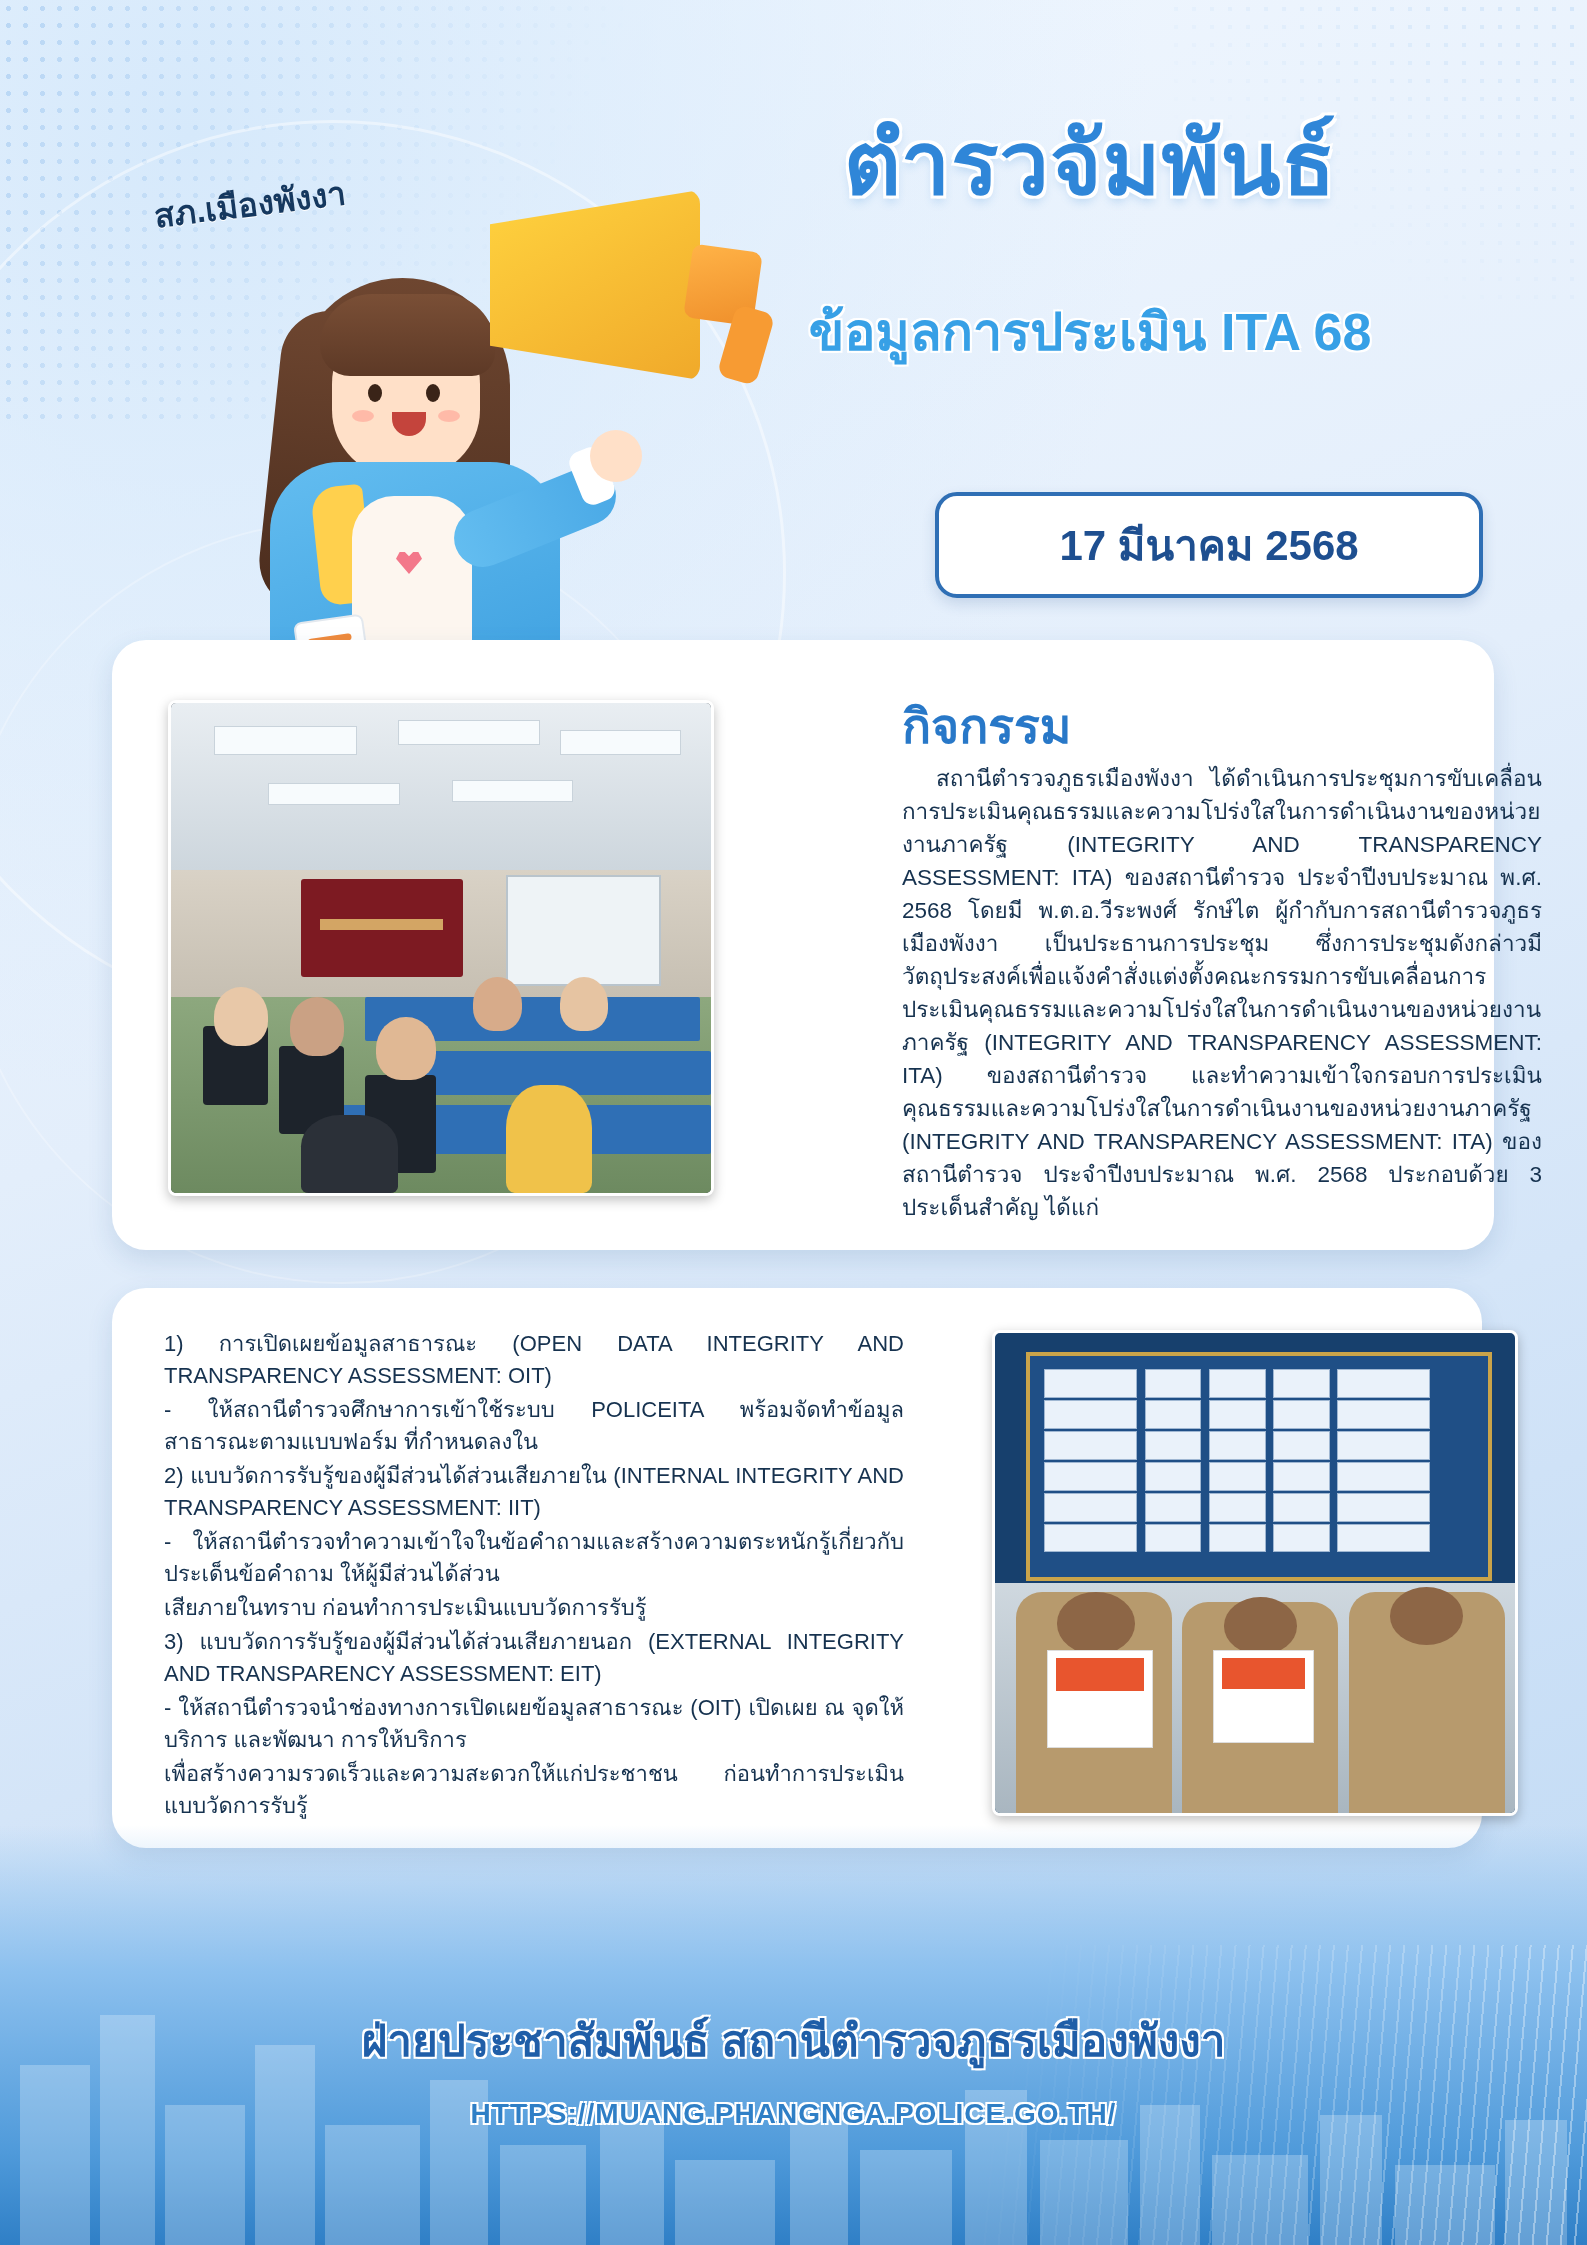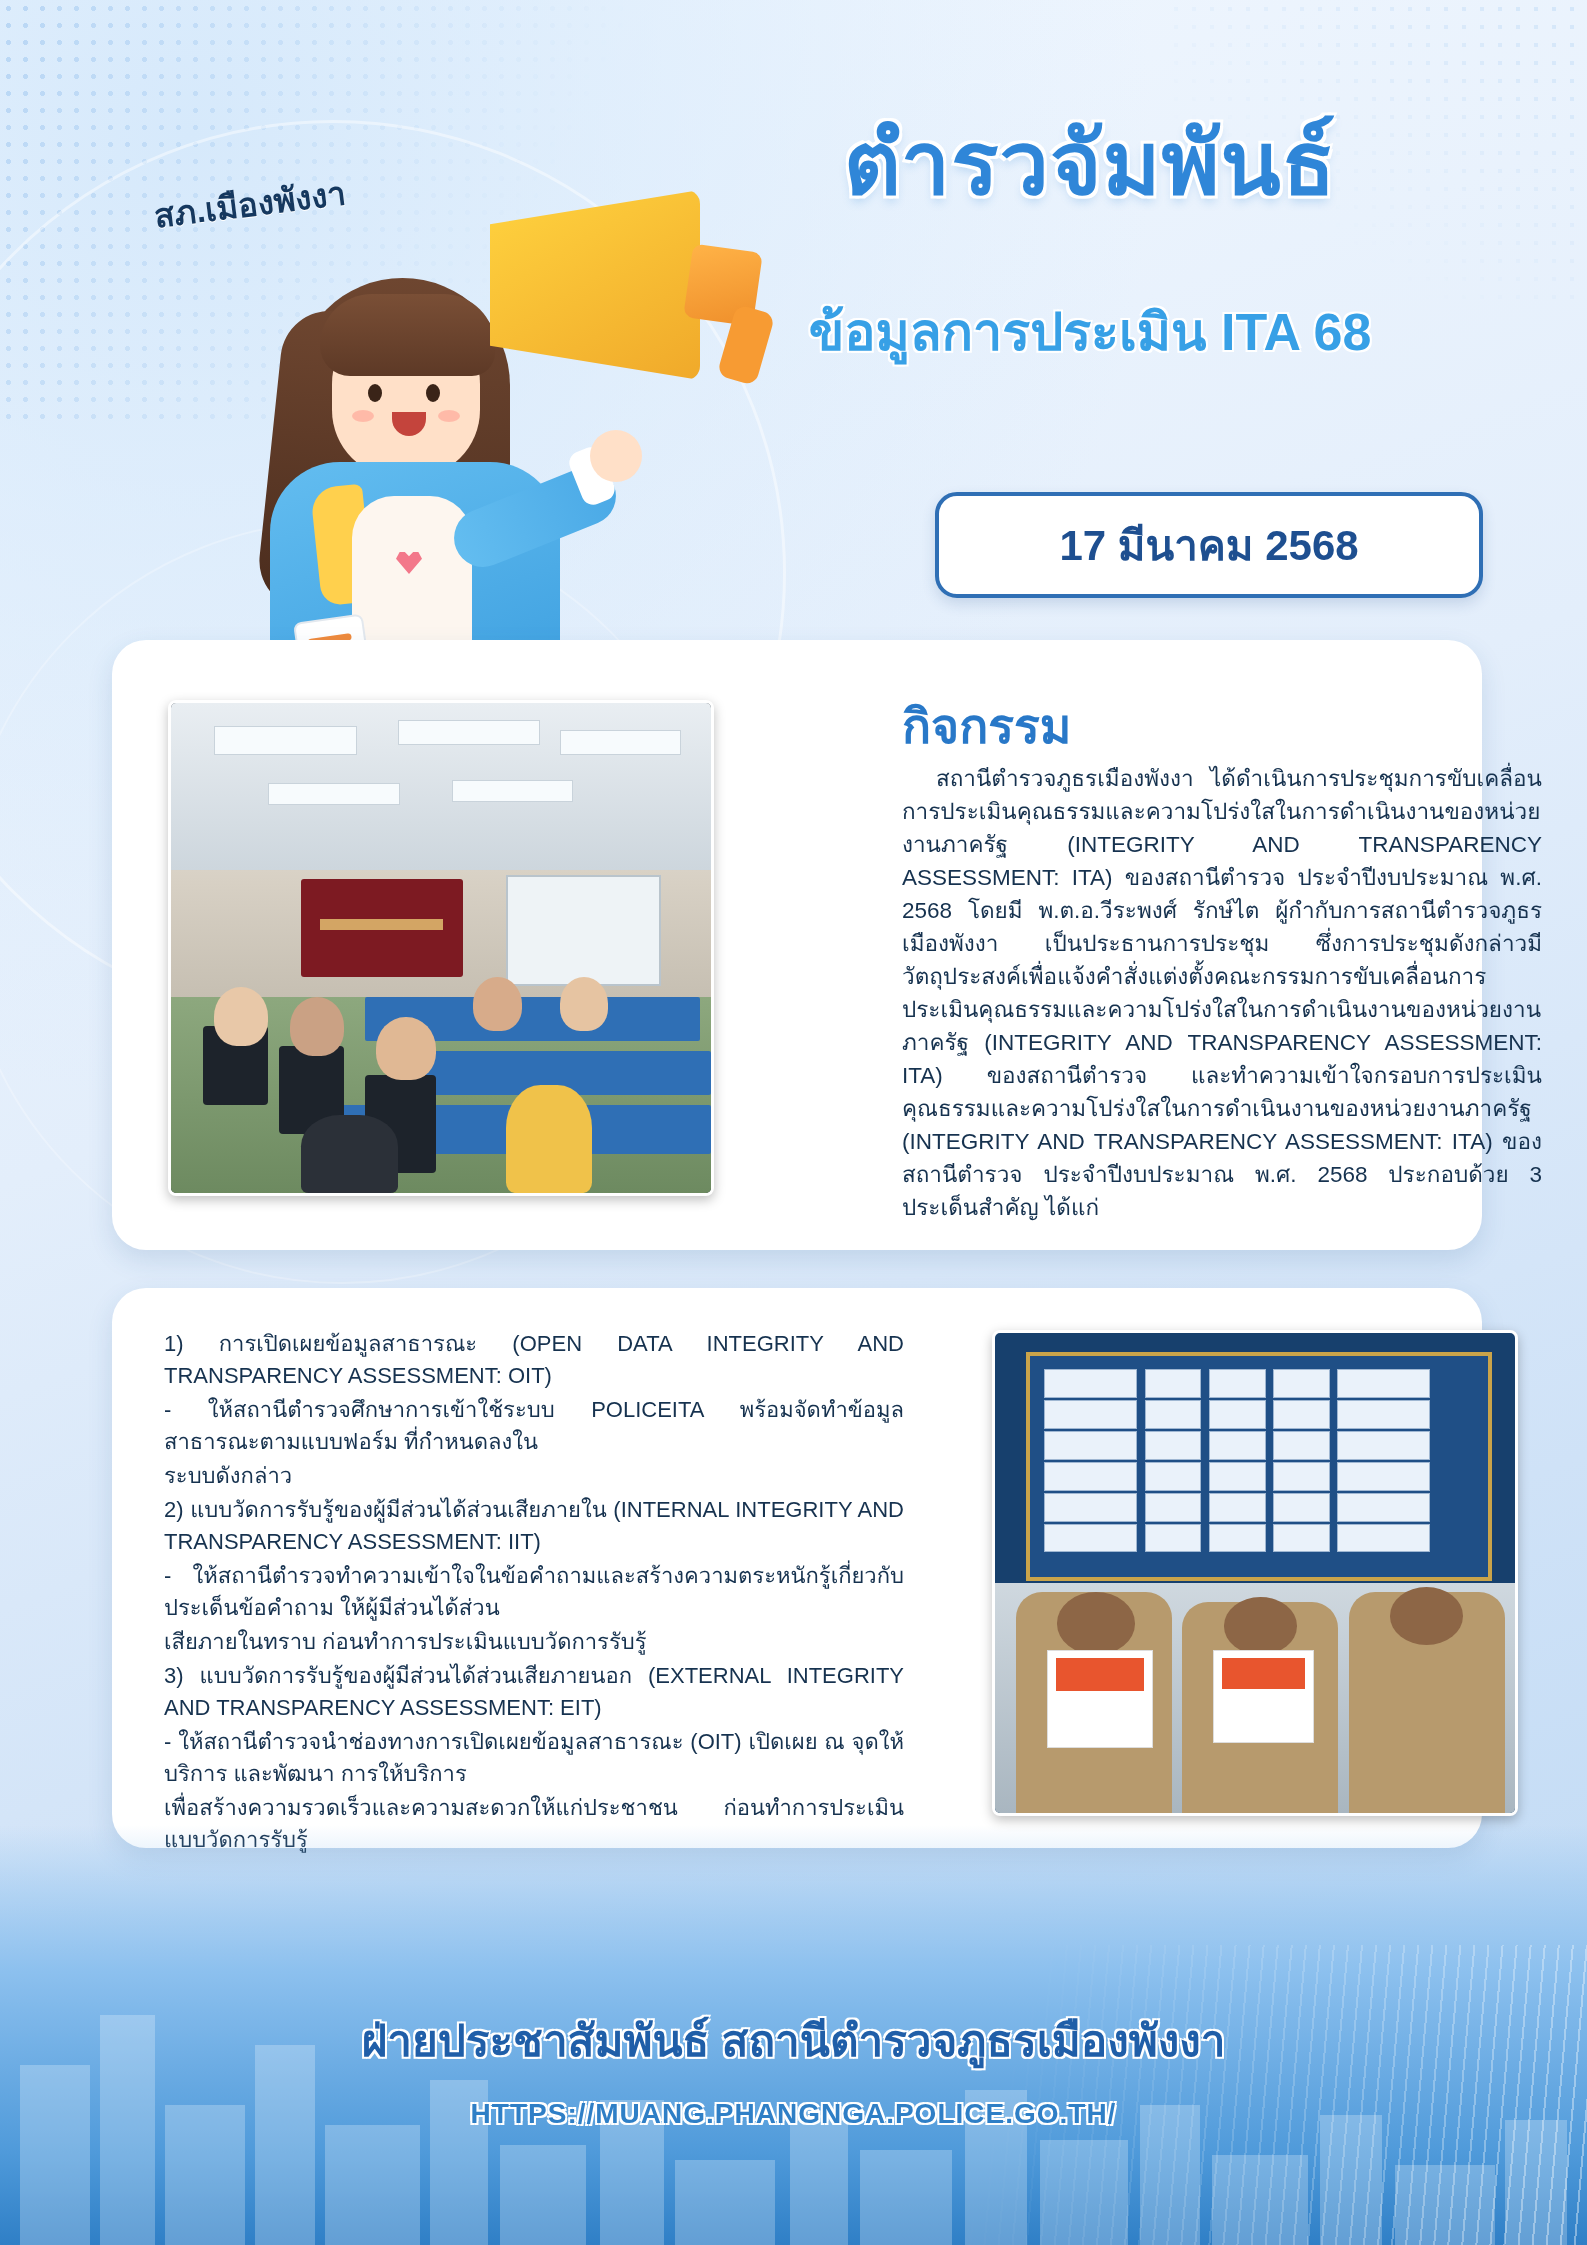--- a/index.html
+++ b/index.html
@@ -200,21 +200,21 @@
   .mg-handle{
     position:absolute;left:236px;top:118px;width:40px;height:74px;
     background:#f79b33;border-radius:12px;transform:rotate(16deg);
   }
 
   
   .card{
     position:absolute;background:#ffffff;border-radius:34px;
     box-shadow:0 10px 26px rgba(33,82,140,.14);
   }
-  .card-activity{left:112px;top:640px;width:1370px;height:610px;}
+  .card-activity{left:112px;top:640px;width:1370px;height:610px;padding-left:12px;}
   .activity-photo{
     position:absolute;left:56px;top:60px;width:540px;height:490px;
     border-radius:8px;overflow:hidden;border:3px solid #fff;
     box-shadow:0 4px 12px rgba(0,0,0,.25);
     background:#2c3742;
   }
   .activity-title{
     position:absolute;left:790px;top:48px;font-size:48px;font-weight:bold;color:#2878c8;
   }
   .activity-text{
@@ -348,21 +348,20 @@
     <div class="activity-title">กิจกรรม</div>
     <div class="activity-text">
       <span class="indent"></span><span>สถานีตำรวจภูธรเมืองพังงา ได้ดำเนินการประชุมการขับเคลื่อนการประเมินคุณธรรมและความโปร่งใสในการดำเนินงานของหน่วยงานภาครัฐ (INTEGRITY AND TRANSPARENCY ASSESSMENT: ITA) ของสถานีตำรวจ ประจำปีงบประมาณ พ.ศ. 2568 โดยมี พ.ต.อ.วีระพงศ์ รักษ์ไต ผู้กำกับการสถานีตำรวจภูธรเมืองพังงา เป็นประธานการประชุม ซึ่งการประชุมดังกล่าวมีวัตถุประสงค์เพื่อแจ้งคำสั่งแต่งตั้งคณะกรรมการขับเคลื่อนการประเมินคุณธรรมและความโปร่งใสในการดำเนินงานของหน่วยงานภาครัฐ (INTEGRITY AND TRANSPARENCY ASSESSMENT: ITA) ของสถานีตำรวจ และทำความเข้าใจกรอบการประเมินคุณธรรมและความโปร่งใสในการดำเนินงานของหน่วยงานภาครัฐ (INTEGRITY AND TRANSPARENCY ASSESSMENT: ITA) ของสถานีตำรวจ ประจำปีงบประมาณ พ.ศ. 2568 ประกอบด้วย 3 ประเด็นสำคัญ ได้แก่</span>
     </div>
   </div>
 
   <div class="card card-details">
     <div class="details-text">
       <p>1) การเปิดเผยข้อมูลสาธารณะ (OPEN DATA INTEGRITY AND TRANSPARENCY ASSESSMENT: OIT)</p>
       <p>- ให้สถานีตำรวจศึกษาการเข้าใช้ระบบ POLICEITA พร้อมจัดทำข้อมูลสาธารณะตามแบบฟอร์ม ที่กำหนดลงใน</p>
-      <p>ระบบดังกล่าว</p>
       <p>2) แบบวัดการรับรู้ของผู้มีส่วนได้ส่วนเสียภายใน (INTERNAL INTEGRITY AND TRANSPARENCY ASSESSMENT: IIT)</p>
       <p>-      ให้สถานีตำรวจทำความเข้าใจในข้อคำถามและสร้างความตระหนักรู้เกี่ยวกับประเด็นข้อคำถาม ให้ผู้มีส่วนได้ส่วน</p>
       <p>เสียภายในทราบ ก่อนทำการประเมินแบบวัดการรับรู้</p>
       <p>3) แบบวัดการรับรู้ของผู้มีส่วนได้ส่วนเสียภายนอก (EXTERNAL INTEGRITY AND TRANSPARENCY ASSESSMENT: EIT)</p>
       <p>- ให้สถานีตำรวจนำช่องทางการเปิดเผยข้อมูลสาธารณะ  (OIT) เปิดเผย ณ จุดให้บริการ และพัฒนา                การให้บริการ</p>
       <p>เพื่อสร้างความรวดเร็วและความสะดวกให้แก่ประชาชน        ก่อนทำการประเมินแบบวัดการรับรู้</p>
     </div>
 
     <div class="details-photo chartimg">
       <div class="grid">

